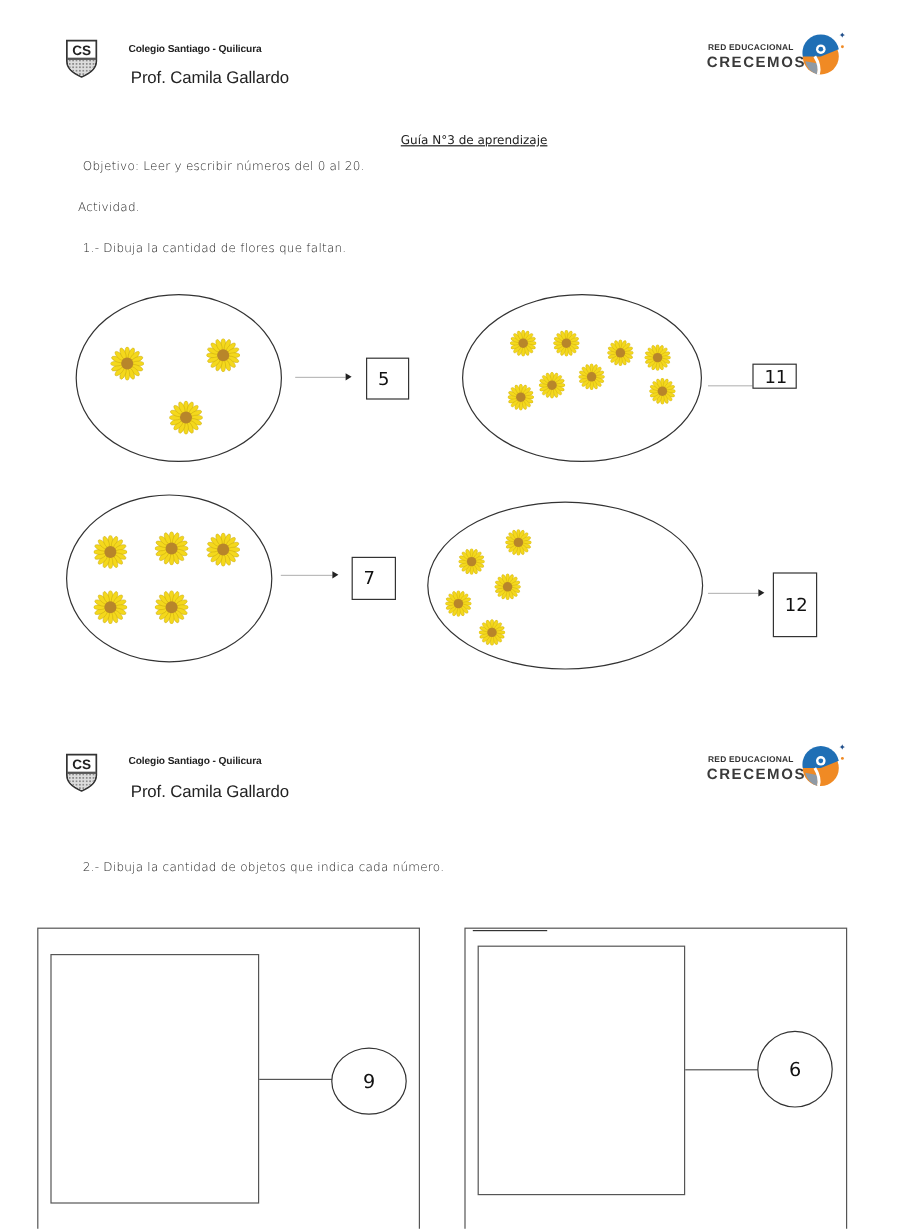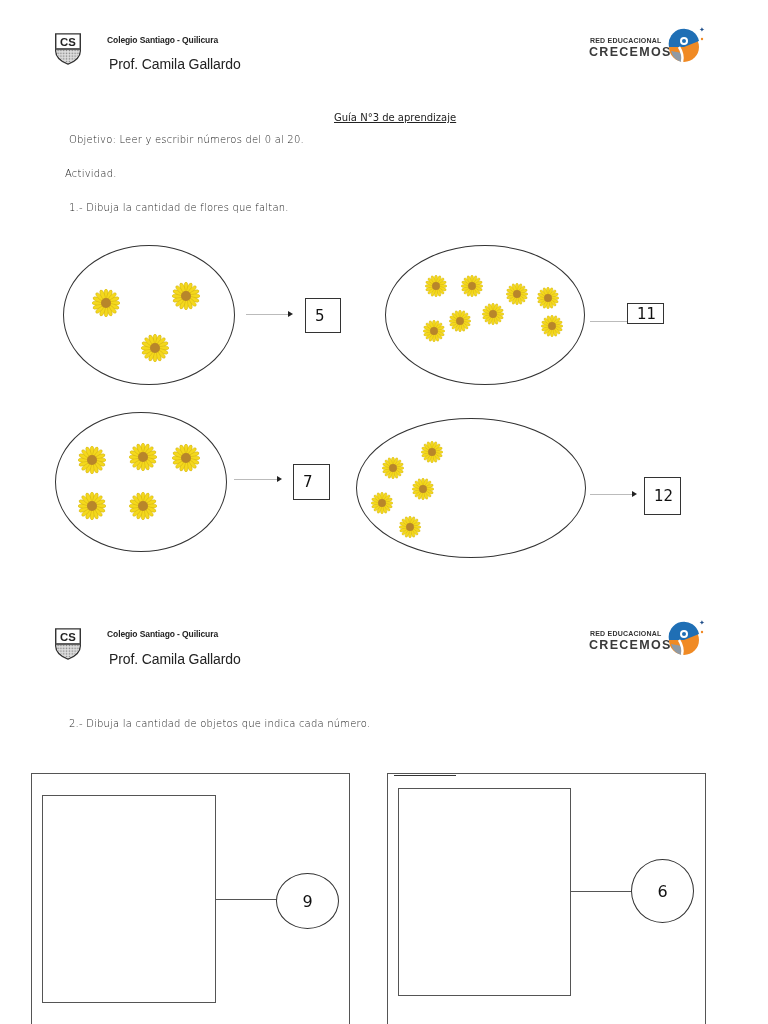--- a/index.html
+++ b/index.html
@@ -164,21 +164,21 @@
     <use href="#flower-sym"></use>
   </svg>
 <svg class="abs flower" style="left:371px;top:492px;width:22px;height:22px;" viewBox="0 0 28 28">
     <use href="#flower-sym"></use>
   </svg>
 <svg class="abs flower" style="left:399px;top:516px;width:22px;height:22px;" viewBox="0 0 28 28">
     <use href="#flower-sym"></use>
   </svg>
 <div class="abs arrow-line" style="left:590px;top:494px;width:42px;"></div>
 <div class="abs arrow-head" style="left:632px;top:491px;"></div>
-<div class="abs num-box" style="left:644px;top:477px;width:37px;height:38px;">12</div>
+<div class="abs num-box" style="left:644px;top:477px;width:37px;height:54px;">12</div>
 
 <div class="abs" style="left:0;top:615px;width:768px;height:50px;">
   <svg class="abs crest" style="left:53px;top:12px;" viewBox="0 0 30 36">
       <use href="#crest-sym"></use>
     </svg>
   <div class="abs school-name" style="left:107px;top:14px;">Colegio Santiago - Quilicura</div>
   <div class="abs prof-name" style="left:109px;top:36px;">Prof. Camila Gallardo</div>
   <div class="abs brand-small" style="left:590px;top:15px;">RED EDUCACIONAL</div>
   <div class="abs brand-big" style="left:589px;top:23px;">CRECEMOS</div>
   <svg class="abs" style="left:666px;top:5px;" width="40" height="38" viewBox="0 0 40 38">

